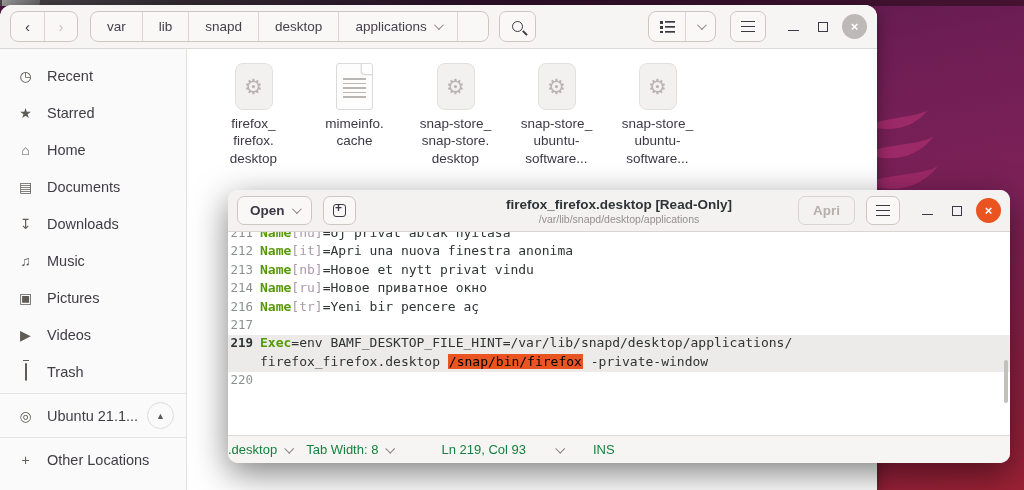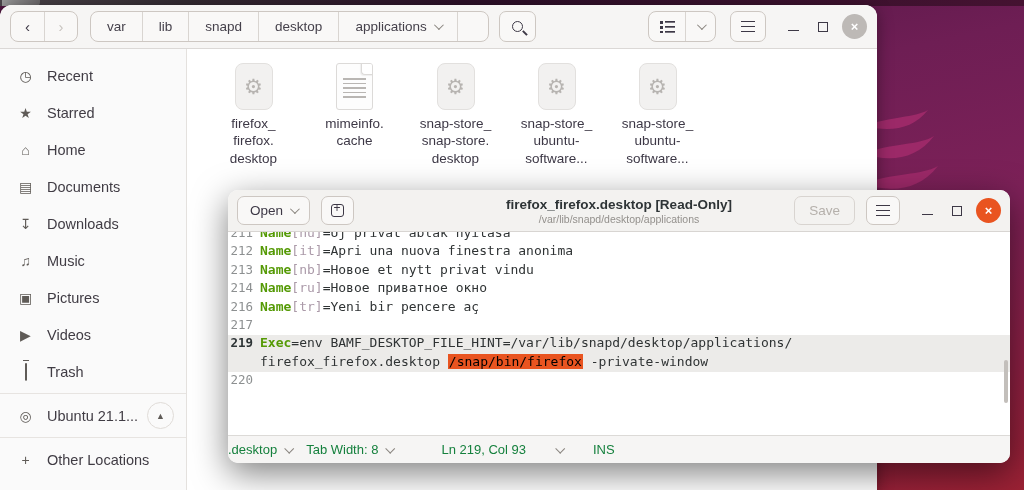--- a/index.html
+++ b/index.html
@@ -15,21 +15,21 @@
   .spikes { position:absolute; left:862px; top:88px; }
   .top-strip { position:absolute; left:0; top:0; width:1024px; height:6px;
     background:linear-gradient(90deg,#4a4449 0%, #332a31 18%, #2c1028 45%, #451231 100%); }
   .top-strip .blob { position:absolute; left:2px; top:0; width:38px; height:6px; border-radius:0 0 4px 0;
     background:linear-gradient(90deg,#9a9a9a,#6a676a); }
 
   
   .chev { display:inline-block; width:7px; height:7px; border-right:1.6px solid #8a857f; border-bottom:1.6px solid #8a857f;
           transform:rotate(45deg) translateY(-2px); margin-left:7px; }
   .btn { display:flex; align-items:center; justify-content:center; background:#f9f8f7; border:1px solid #cdc7c2;
-         border-radius:7px; color:#3d3846; }
+         border-radius:7px; color:#3d3846;font-weight:bold; }
 
   
   .files-window { position:absolute; left:0; top:5px; width:877px; height:485px;
     background:#fff; border-radius:12px 12px 0 0; box-shadow:0 3px 16px rgba(0,0,0,.4);
     display:flex; flex-direction:column; overflow:hidden; }
   .files-header { height:44px; flex:0 0 44px; background:#f6f5f4; border-bottom:1px solid #dbd8d6;
     display:flex; align-items:center; padding:0 10px; }
   .nav-group { display:flex; height:31px; border:1px solid #cdc7c2; border-radius:8px; overflow:hidden; background:#f9f8f7; }
   .nav-group .nav-btn { width:33px; display:flex; align-items:center; justify-content:center; font-size:15px; color:#3d3846; }
   .nav-group .nav-btn + .nav-btn { border-left:1px solid #d9d5d1; }
@@ -307,21 +307,21 @@
       <span class="chev"></span>
     </div>
     <div class="btn newtab-btn">
         <span class="newtab-glyph"></span>
       </div>
     <div class="gedit-title-wrap">
       <div class="gedit-title">firefox_firefox.desktop [Read-Only]</div>
       <div class="gedit-subtitle">/var/lib/snapd/desktop/applications</div>
     </div>
     <div class="gedit-right">
-      <div class="btn save-btn">Save</div>
+      <div class="btn save-btn">Apri</div>
       <div class="btn gedit-menu">
           <span class="burger"></span>
         </div>
       <div class="winctl">
         <div class="ctl">
             <span class="minus"></span>
           </div>
         <div class="ctl">
             <span class="square"></span>
           </div>

